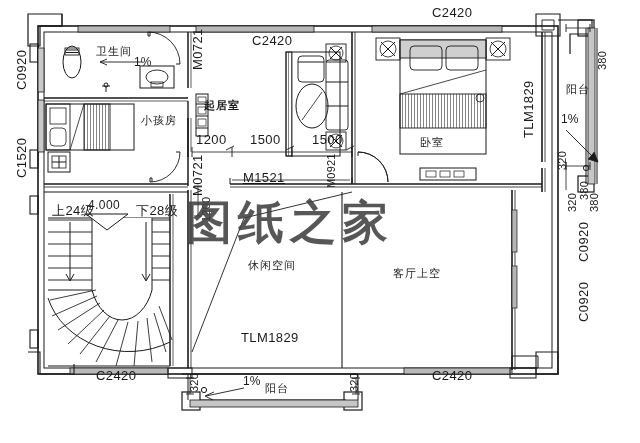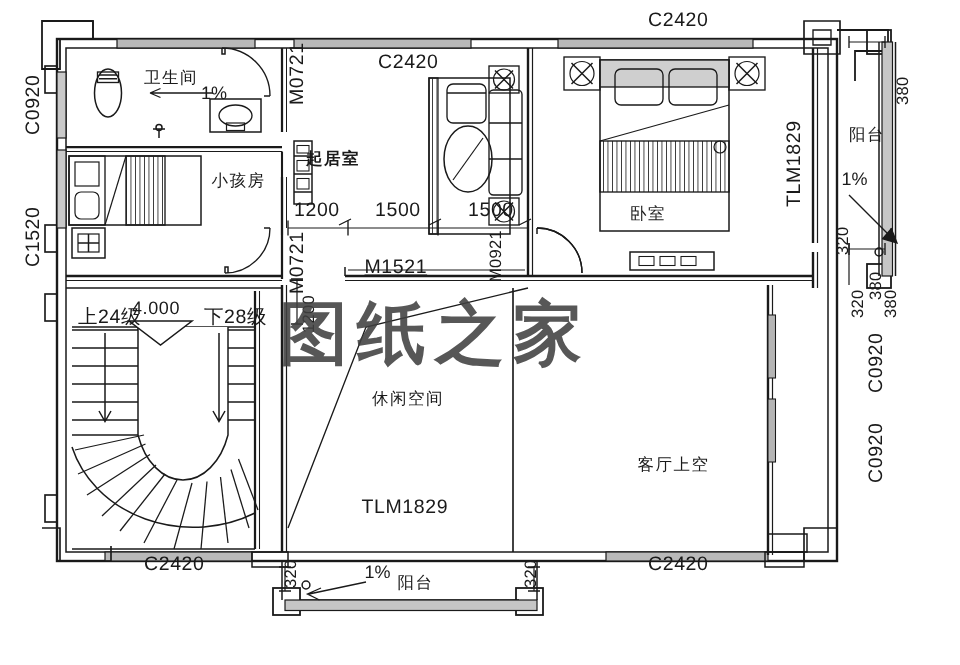--- a/index.html
+++ b/index.html
@@ -268,21 +268,21 @@
   <div class="lbl pct" style="left:134px;top:55px;">1%</div>
 
   <div class="lbl room" style="left:129px;top:113px;margin-left:12px;">小孩房</div>
 
   <div class="lbl room" style="left:204px;top:98px;font-weight:bold;">起居室</div>
 
   <div class="lbl room" style="left:420px;top:135px;">卧室</div>
 
   <div class="lbl room" style="left:248px;top:258px;text-align:right;">休闲空间</div>
 
-  <div class="lbl room" style="left:425px;top:266px;margin-top:36px;">客厅上空</div>
+  <div class="lbl room" style="left:393px;top:266px;">客厅上空</div>
 
   <div class="lbl room" style="left:566px;top:82px;">阳台</div>
   <div class="lbl pct" style="left:561px;top:112px;">1%</div>
 
   <div class="lbl room" style="left:265px;top:381px;">阳台</div>
   <div class="lbl pct" style="left:243px;top:374px;">1%</div>
 
   <div class="lbl dim" style="left:252px;top:33px;">C2420</div>
   <div class="lbl dim" style="left:432px;top:5px;">C2420</div>
   <div class="lbl dim" style="left:96px;top:368px;">C2420</div>

